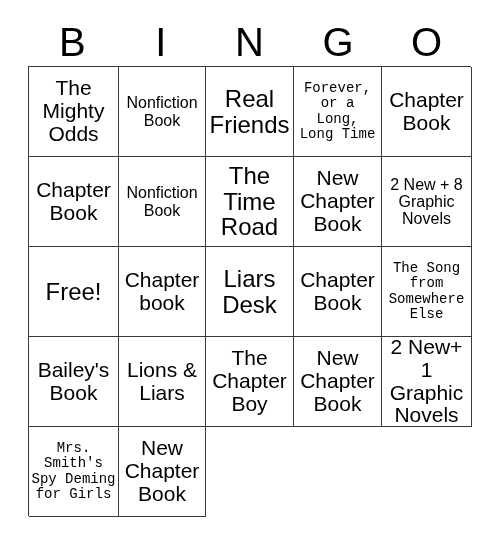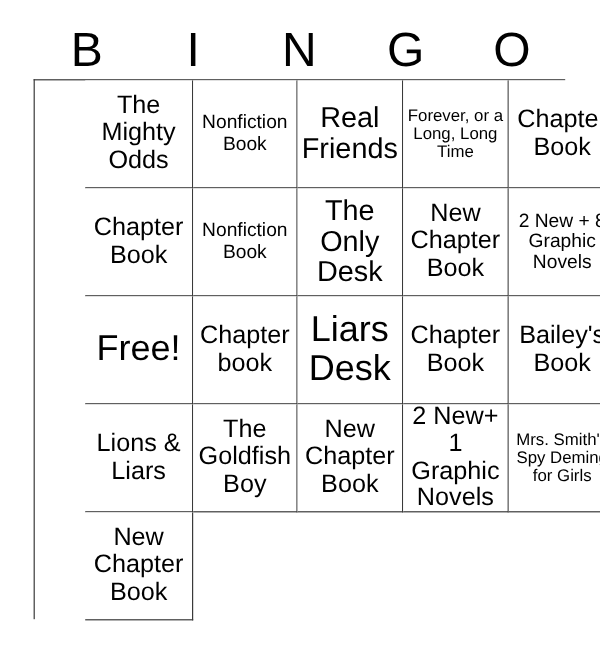--- a/index.html
+++ b/index.html
@@ -45,46 +45,45 @@
     left: 28px;
     top: 66px;
     width: 443px;
     height: 450px;
     display: grid;
     grid-template-columns: 90px 87px 88px 88px 90px;
     grid-template-rows: 90px 90px 90px 90px 90px;
     border-top: 1.5px solid #3a3a3a;
     border-left: 1.5px solid #3a3a3a;
     box-sizing: border-box;
-    padding-left: 42px;
   }
   .cell {
     border-right: 1.5px solid #3a3a3a;
     border-bottom: 1.5px solid #3a3a3a;
     box-sizing: border-box;
     display: flex;
     align-items: center;
     justify-content: center;
     text-align: center;
     padding: 1px 2px;
     overflow: hidden;
     background: #ffffff;
   }
   .cell .txt {
     display: block;
     width: 100%;
     line-height: 1.08;
     word-wrap: break-word;
   }
   
-  .fs-xl .txt { font-size: 30px; }
+  .fs-xl .txt { font-size: 24px; }
   .fs-lg .txt { font-size: 24px; }
   .fs-md .txt { font-size: 21px; }
   .fs-sm .txt { font-size: 16px; }
-  .fs-xs .txt { font-size: 14px; }
+  .fs-xs .txt { font-size: 14px; font-family: Liberation Mono, monospace; }
   .fs-xxs .txt { font-size: 13px; }
 </style>
 </head>
 <body>
 
 <div id="card">
 
   <div id="header-row">
       <div class="header-letter">B</div>
       <div class="header-letter">I</div>
@@ -109,48 +108,51 @@
       <div class="cell fs-md">
         <span class="txt">Chapter Book</span>
       </div>
       <div class="cell fs-md">
         <span class="txt">Chapter Book</span>
       </div>
       <div class="cell fs-sm">
         <span class="txt">Nonfiction Book</span>
       </div>
       <div class="cell fs-lg">
-        <span class="txt">The Only Desk</span>
+        <span class="txt">The Time Road</span>
       </div>
       <div class="cell fs-md">
         <span class="txt">New Chapter Book</span>
       </div>
       <div class="cell fs-sm">
         <span class="txt">2 New + 8 Graphic Novels</span>
       </div>
       <div class="cell fs-xl">
         <span class="txt">Free!</span>
       </div>
       <div class="cell fs-md">
         <span class="txt">Chapter book</span>
       </div>
       <div class="cell fs-xl">
         <span class="txt">Liars Desk</span>
       </div>
       <div class="cell fs-md">
         <span class="txt">Chapter Book</span>
       </div>
+      <div class="cell fs-xs">
+        <span class="txt">The Song from Somewhere Else</span>
+      </div>
       <div class="cell fs-md">
         <span class="txt">Bailey's Book</span>
       </div>
       <div class="cell fs-md">
         <span class="txt">Lions &amp; Liars</span>
       </div>
       <div class="cell fs-md">
-        <span class="txt">The Goldfish Boy</span>
+        <span class="txt">The Chapter Boy</span>
       </div>
       <div class="cell fs-md">
         <span class="txt">New Chapter Book</span>
       </div>
       <div class="cell fs-md">
         <span class="txt">2 New+ 1 Graphic Novels</span>
       </div>
       <div class="cell fs-xs">
         <span class="txt">Mrs. Smith's Spy Deming for Girls</span>
       </div>

